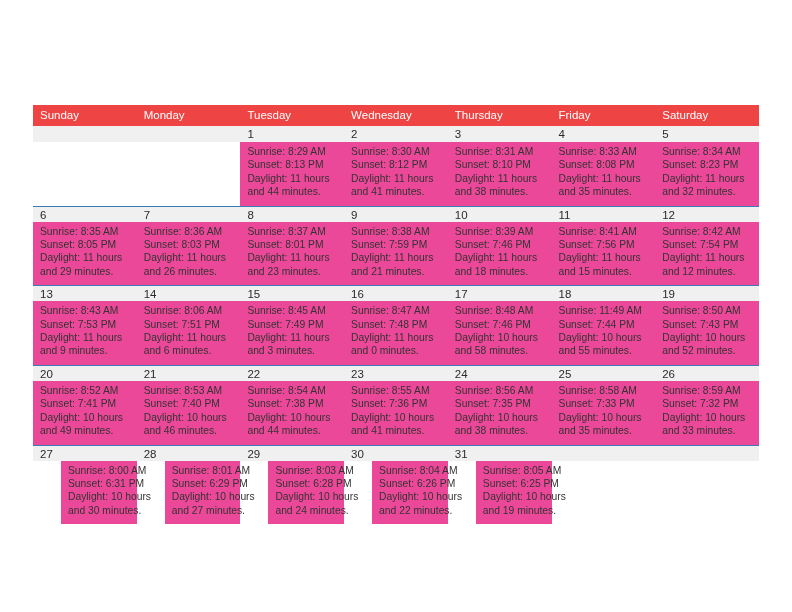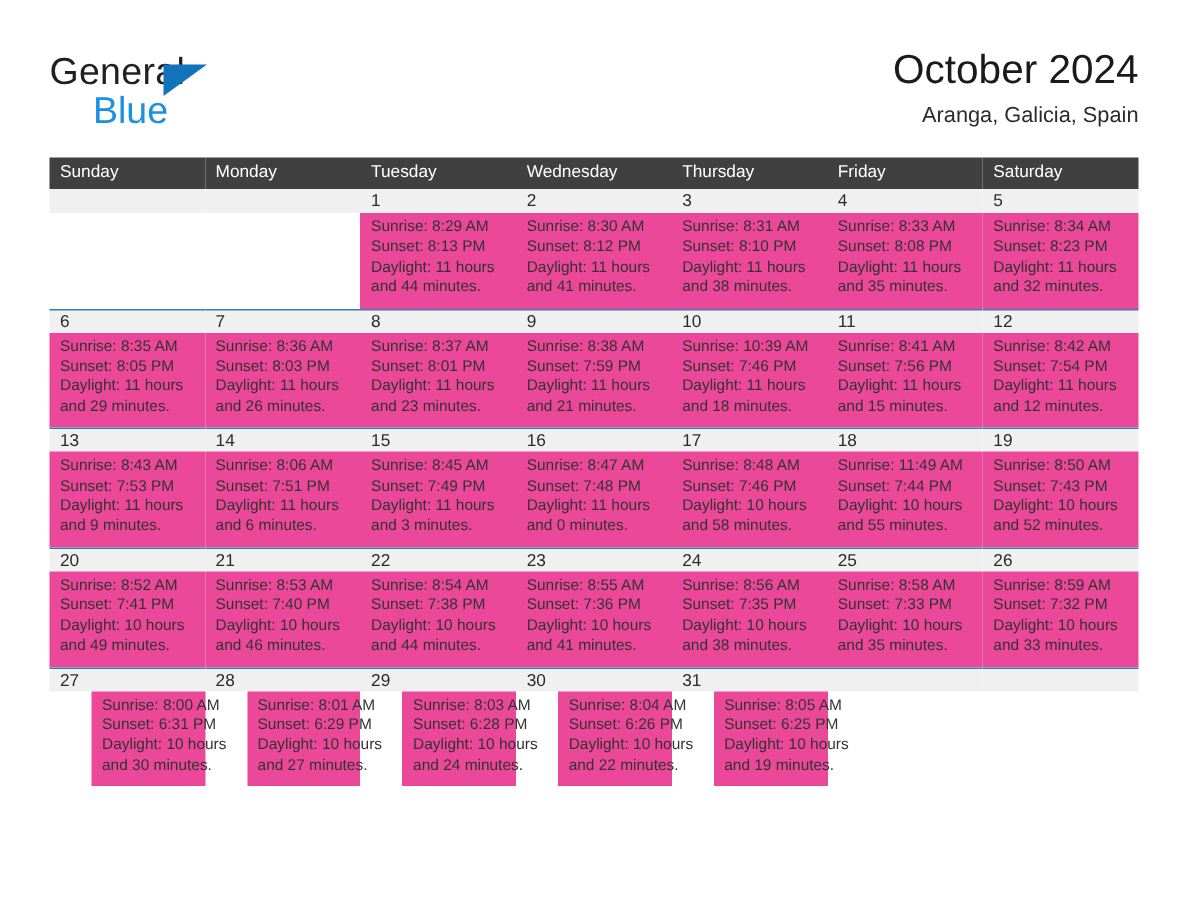--- a/index.html
+++ b/index.html
@@ -91,21 +91,21 @@
     left: 33px;
     top: 105px;
     width: 726px;
   }
   table.cal {
     border-collapse: collapse;
     width: 726px;
     table-layout: fixed;
   }
   table.cal th {
-    background: #404040;
+    background: #ef4444;
     color: #ffffff;
     font-size: 11.5px;
     font-weight: normal;
     text-align: left;
     padding: 4px 0 5px 7px;
     height: 12px;
     border: none;
   }
   td.daycell {
     vertical-align: top;
@@ -147,34 +147,20 @@
   }
   .empty .daybody {
     background: #ffffff;
   }
 </style>
 </head>
 <body>
 
 <div class="page">
 
-  <div class="header">
-
-    <div class="brand">
-      <span class="brand-general">General</span>
-      <span class="brand-triangle"></span>
-      <span class="brand-blue">Blue</span>
-    </div>
-
-    <div class="title-block">
-      <h1 class="cal-title">October 2024</h1>
-      <div class="cal-subtitle">Aranga, Galicia, Spain</div>
-    </div>
-
-  </div>
 
   <div class="calendar">
     <table class="cal">
       <thead>
         <tr>
           <th>Sunday</th>
           <th>Monday</th>
           <th>Tuesday</th>
           <th>Wednesday</th>
           <th>Thursday</th>
@@ -283,21 +269,21 @@
             <div class="daybody">
               <div>Sunrise: 8:38 AM</div>
               <div>Sunset: 7:59 PM</div>
               <div>Daylight: 11 hours</div>
               <div>and 21 minutes.</div>
             </div>
           </td>
           <td class="daycell">
             <div class="daynum">10</div>
             <div class="daybody">
-              <div>Sunrise: 10:39 AM</div>
+              <div>Sunrise: 8:39 AM</div>
               <div>Sunset: 7:46 PM</div>
               <div>Daylight: 11 hours</div>
               <div>and 18 minutes.</div>
             </div>
           </td>
           <td class="daycell">
             <div class="daynum">11</div>
             <div class="daybody">
               <div>Sunrise: 8:41 AM</div>
               <div>Sunset: 7:56 PM</div>

